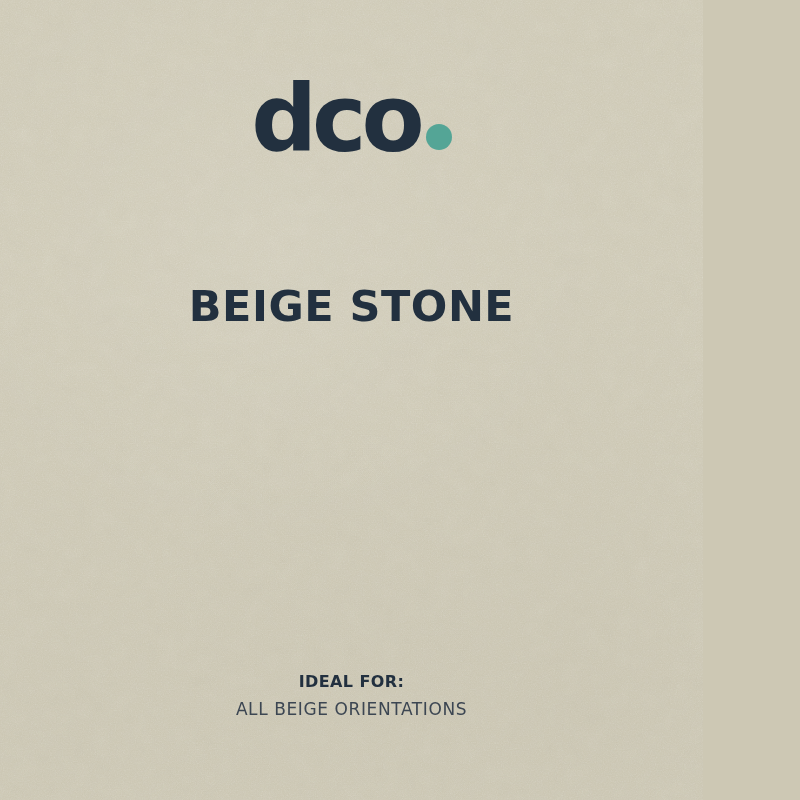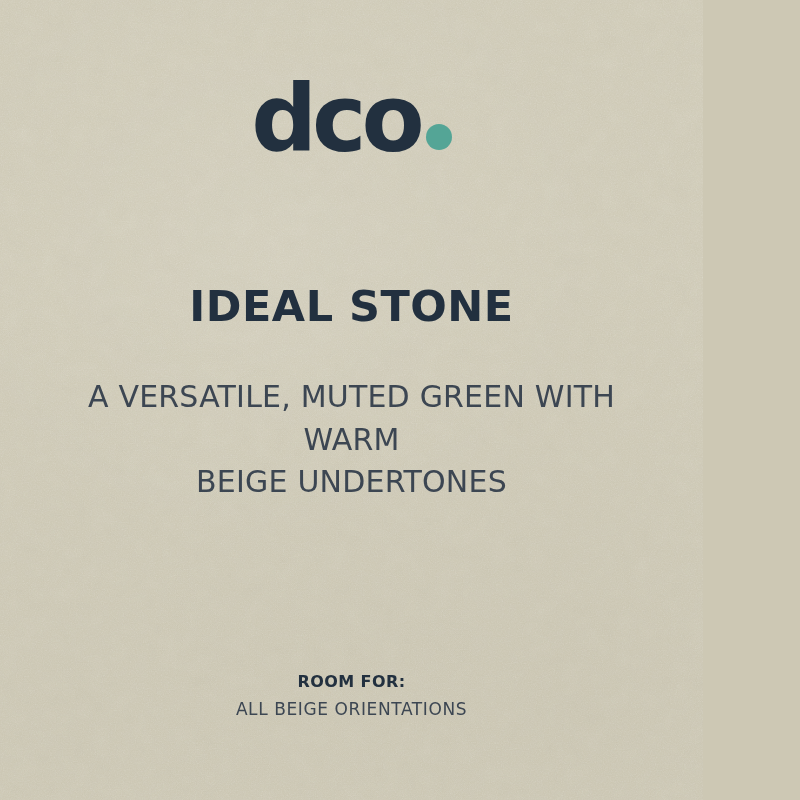--- a/index.html
+++ b/index.html
@@ -199,24 +199,22 @@
 
   <div class="sheen-layer"></div>
 
   <div class="content">
 
     <div class="brand-logo">
       <span class="brand-wordmark">dco</span>
       <span class="brand-dot"></span>
     </div>
 
-    <div class="colour-name">IDEAL STONE</div>
-
-    <div class="colour-description">A VERSATILE, MUTED GREEN WITH WARM
-BEIGE UNDERTONES</div>
+    <div class="colour-name">BEIGE STONE</div>
+
 
     <div class="usage-block">
-      <span class="usage-label">ROOM FOR:</span>
+      <span class="usage-label">IDEAL FOR:</span>
       <span class="usage-value">ALL BEIGE ORIENTATIONS</span>
     </div>
 
   </div>
 </div>
 
 </body></html>

